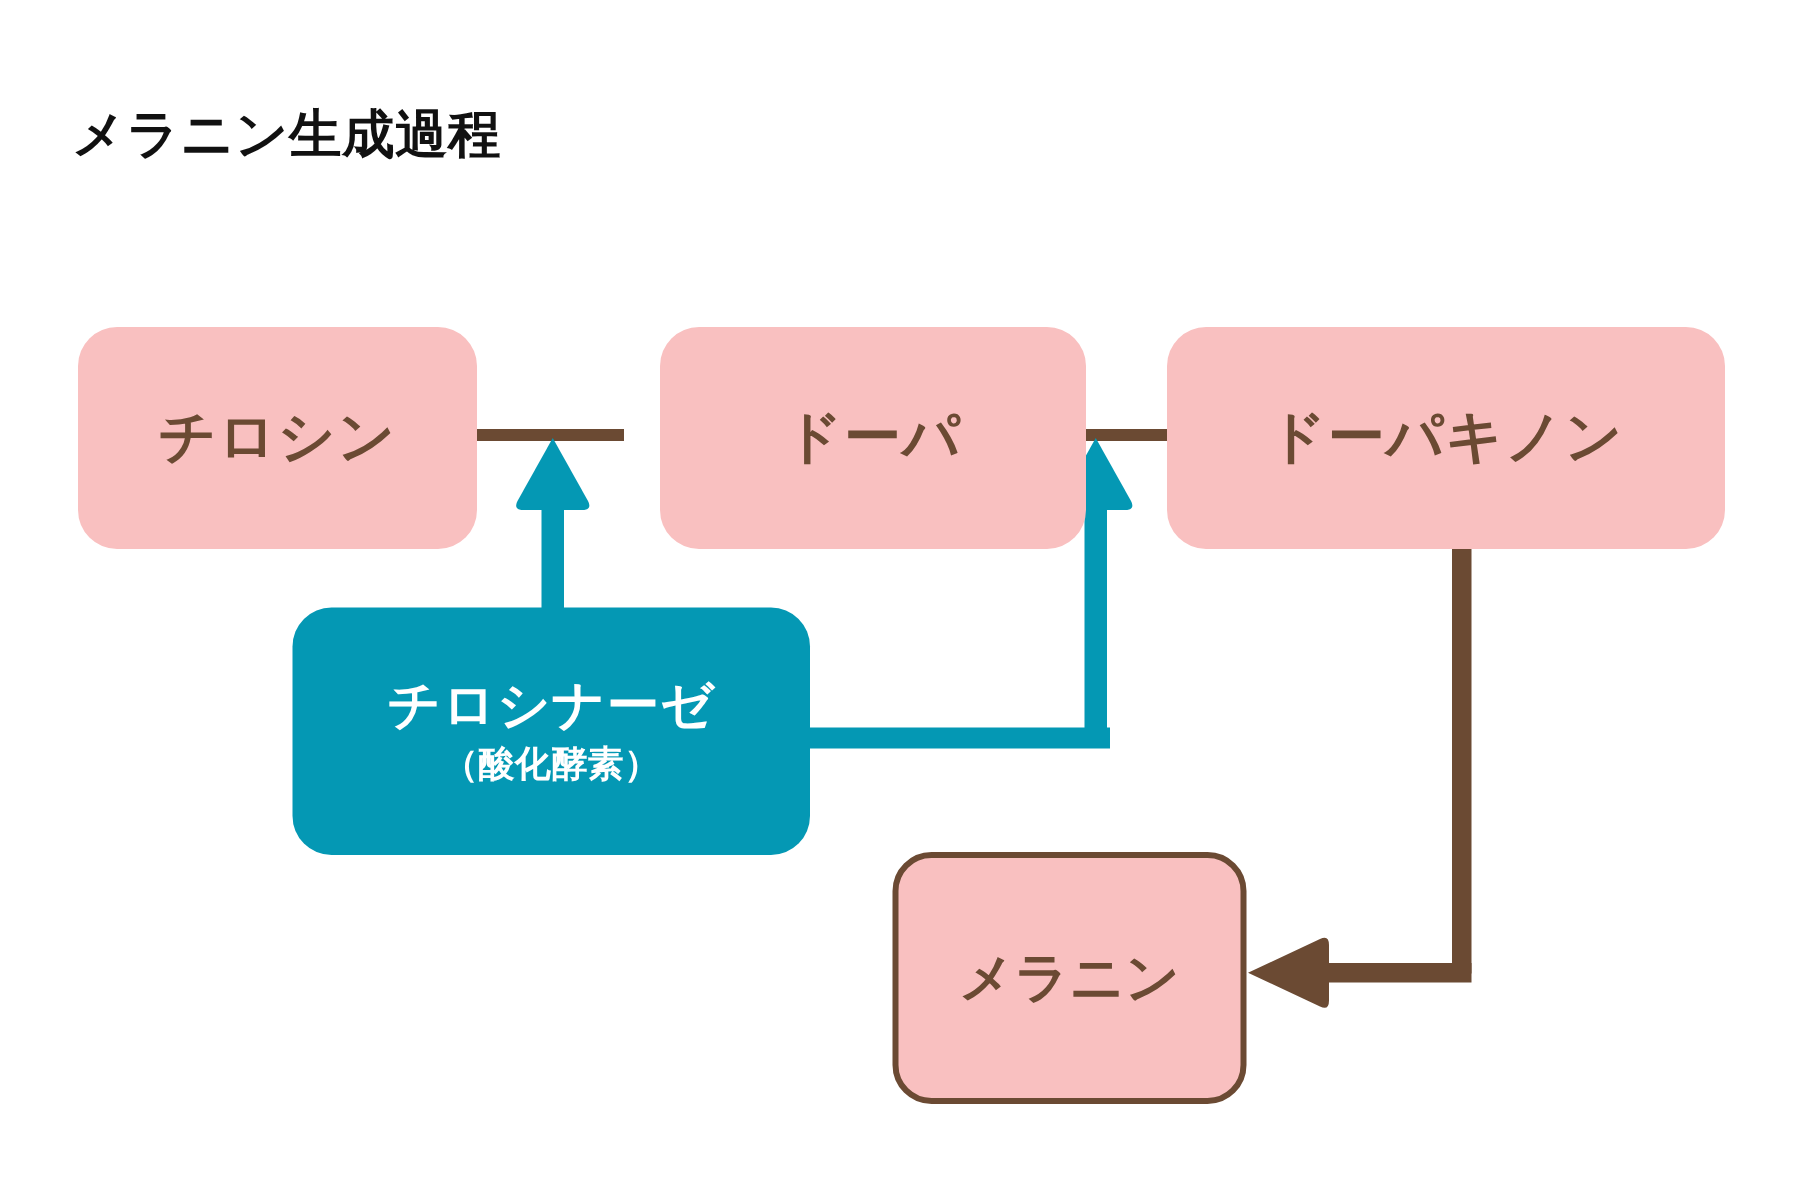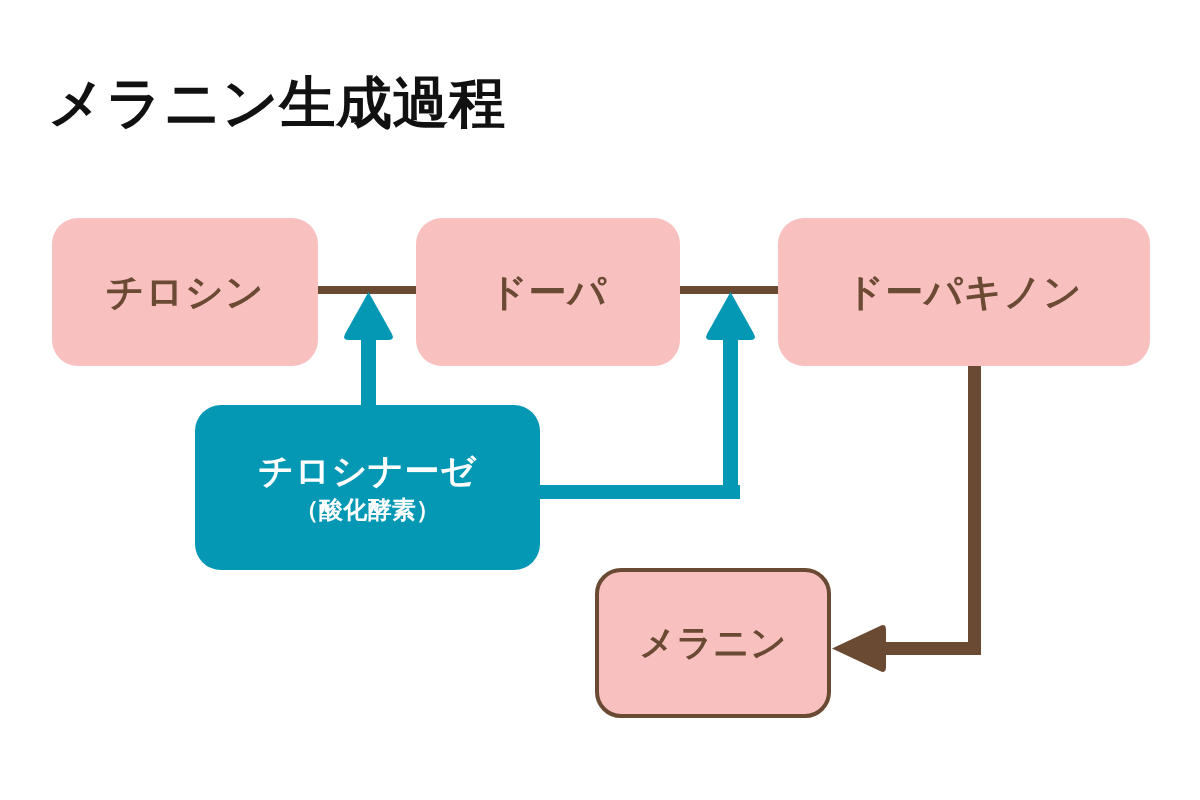--- a/index.html
+++ b/index.html
@@ -79,38 +79,38 @@
 
   .node-outlined .node-label {
     color: #6b4a33;
     font-weight: 700;
   }
 
   
   #node-tyrosine   { left: 52px;  top: 218px; width: 266px; height: 148px; justify-content: center; }
   #node-tyrosine   .node-label { font-size: 38px; }
 
-  #node-dopa       { left: 416px; top: 218px; width: 264px; height: 148px; }
+  #node-dopa       { left: 440px; top: 218px; width: 284px; height: 148px; }
   #node-dopa       .node-label { font-size: 38px; }
 
   #node-dopaquinone{ left: 778px; top: 218px; width: 372px; height: 148px; }
   #node-dopaquinone .node-label { font-size: 38px; }
 
   #node-tyrosinase { left: 195px; top: 405px; width: 345px; height: 165px; }
   #node-tyrosinase .node-label    { font-size: 35px; }
   #node-tyrosinase .node-sublabel { font-size: 24px; margin-top: 6px; }
 
-  #node-melanin    { left: 595px; top: 568px; width: 236px; height: 150px; }
+  #node-melanin    { left: 595px; top: 568px; width: 236px; height: 168px; }
   #node-melanin    .node-label { font-size: 36px; }
 
   #page-title {
     position: absolute;
     left: 48px;
     top: 66px;
-    font-size: 56px;
+    font-size: 35px;
     font-weight: 700;
     color: #111111;
     letter-spacing: 0.01em;
     white-space: nowrap;
   }
 </style>
 </head>
 <body>
 
 <div id="diagram-stage">

